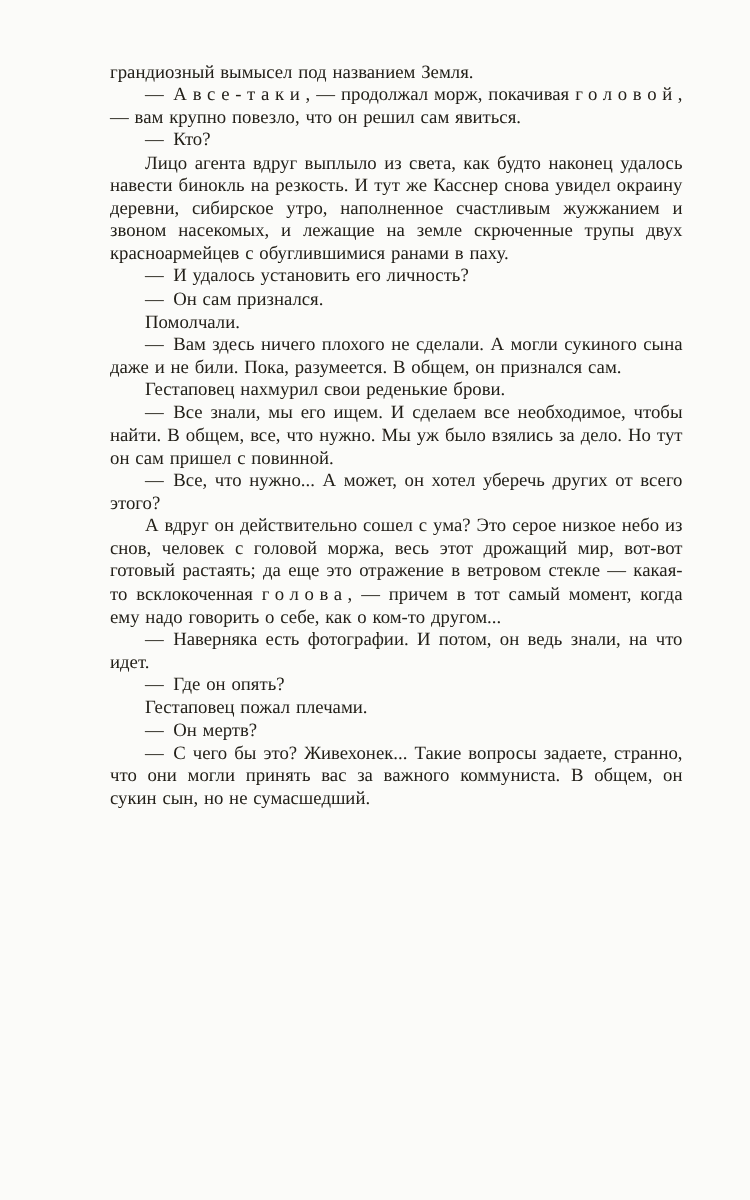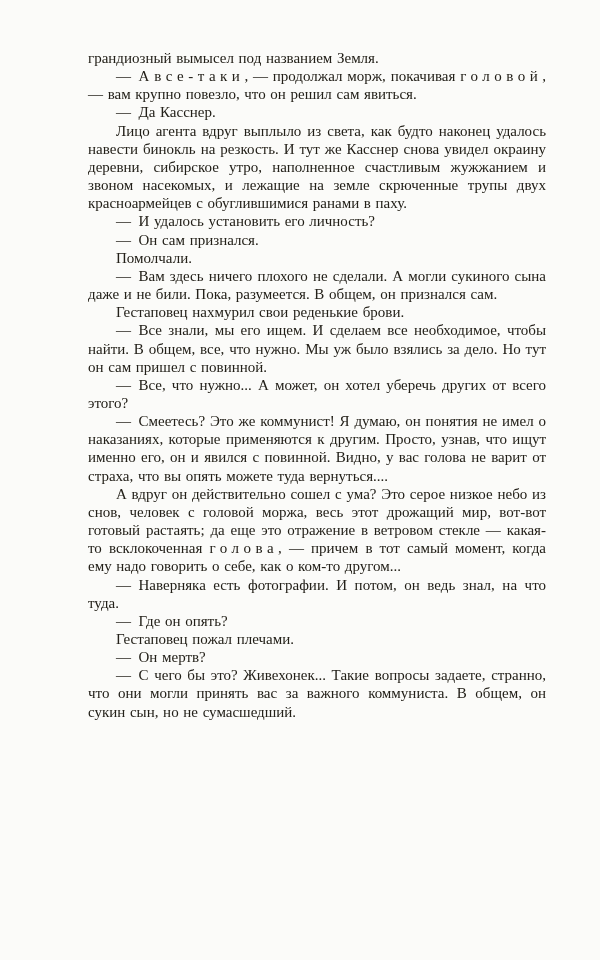--- a/index.html
+++ b/index.html
@@ -52,31 +52,30 @@
     letter-spacing: 0.04em;
   }
 </style>
 </head>
 <body style="background: rgb(251, 251, 249); color: rgb(35, 32, 25);">
 
 <div class="page">
   <main class="text-block" lang="ru">
       <p class="para">грандиозный вымысел под названием Земля.</p>
       <p class="para indent">— А <span class="spaced">все-таки</span>, — продолжал морж, покачивая <span class="spaced">головой</span>, — вам крупно повезло, что он решил сам явиться.</p>
-      <p class="para indent">— Да Касснер.</p>
+      <p class="para indent">— Кто?</p>
       <p class="para indent">Лицо агента вдруг выплыло из света, как будто наконец удалось навести бинокль на резкость. И тут же Касснер снова увидел окраину деревни, сибирское утро, наполненное счастливым жужжанием и звоном насекомых, и лежащие на земле скрюченные трупы двух красноармейцев с обуглившимися ранами в паху.</p>
       <p class="para indent">— И удалось установить его личность?</p>
       <p class="para indent">— Он сам признался.</p>
       <p class="para indent">Помолчали.</p>
       <p class="para indent">— Вам здесь ничего плохого не сделали. А могли сукиного сына даже и не били. Пока, разумеется. В общем, он признался сам.</p>
       <p class="para indent">Гестаповец нахмурил свои реденькие брови.</p>
       <p class="para indent">— Все знали, мы его ищем. И сделаем все необходимое, чтобы найти. В общем, все, что нужно. Мы уж было взялись за дело. Но тут он сам пришел с повинной.</p>
       <p class="para indent">— Все, что нужно... А может, он хотел уберечь других от всего этого?</p>
-      <p class="para indent">— Смеетесь? Это же коммунист! Я думаю, он понятия не имел о наказаниях, которые применяются к другим. Просто, узнав, что ищут именно его, он и явился с повинной. Видно, у вас голова не варит от страха, что вы опять можете туда вернуться....</p>
       <p class="para indent">А вдруг он действительно сошел с ума? Это серое низкое небо из снов, человек с головой моржа, весь этот дрожащий мир, вот-вот готовый растаять; да еще это отражение в ветровом стекле — какая-то всклокоченная <span class="spaced">голова</span>, — причем в тот самый момент, когда ему надо говорить о себе, как о ком-то другом...</p>
-      <p class="para indent">— Наверняка есть фотографии. И потом, он ведь знал, на что туда.</p>
+      <p class="para indent">— Наверняка есть фотографии. И потом, он ведь знали, на что идет.</p>
       <p class="para indent">— Где он опять?</p>
       <p class="para indent">Гестаповец пожал плечами.</p>
       <p class="para indent">— Он мертв?</p>
       <p class="para indent">— С чего бы это? Живехонек... Такие вопросы задаете, странно, что они могли принять вас за важного коммуниста. В общем, он сукин сын, но не сумасшедший.</p>
     </main>
   <div class="page-number">125</div>
 </div>
 
 </body></html>

